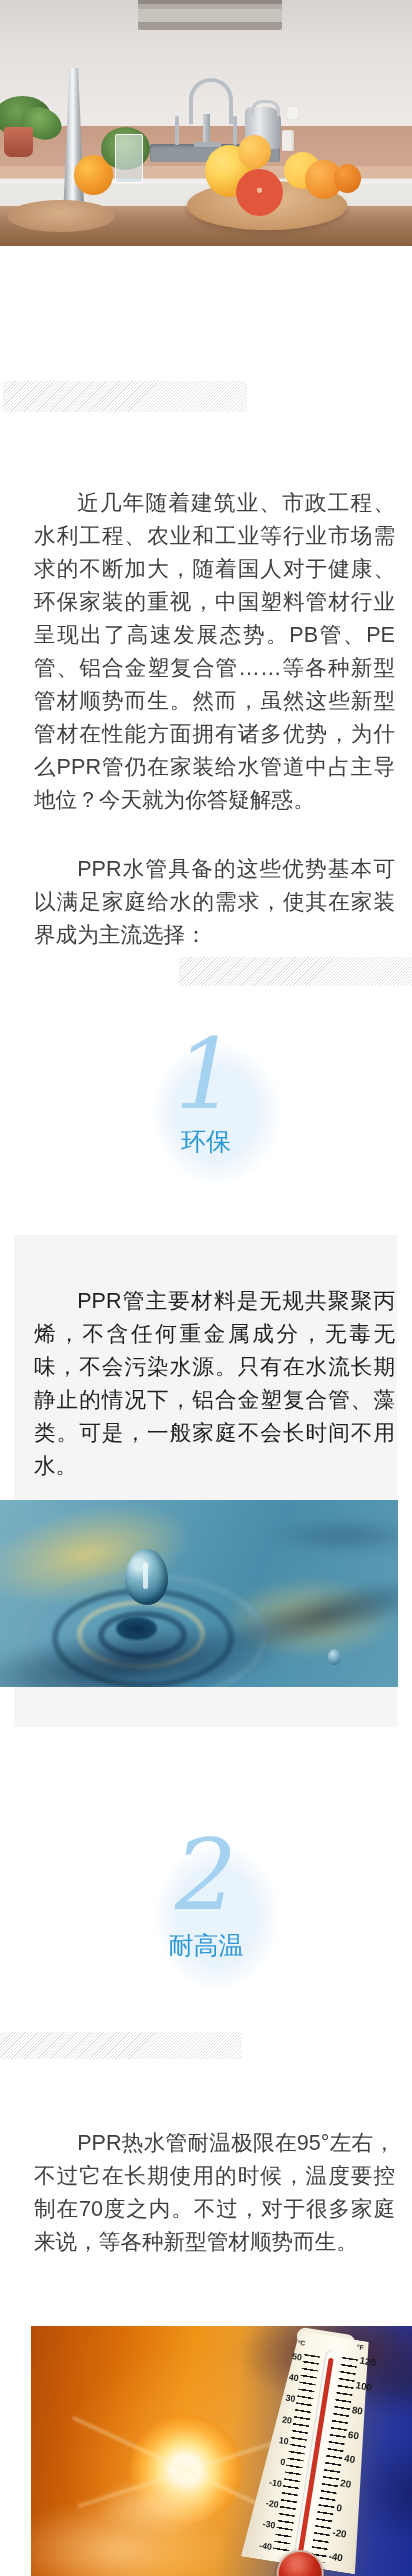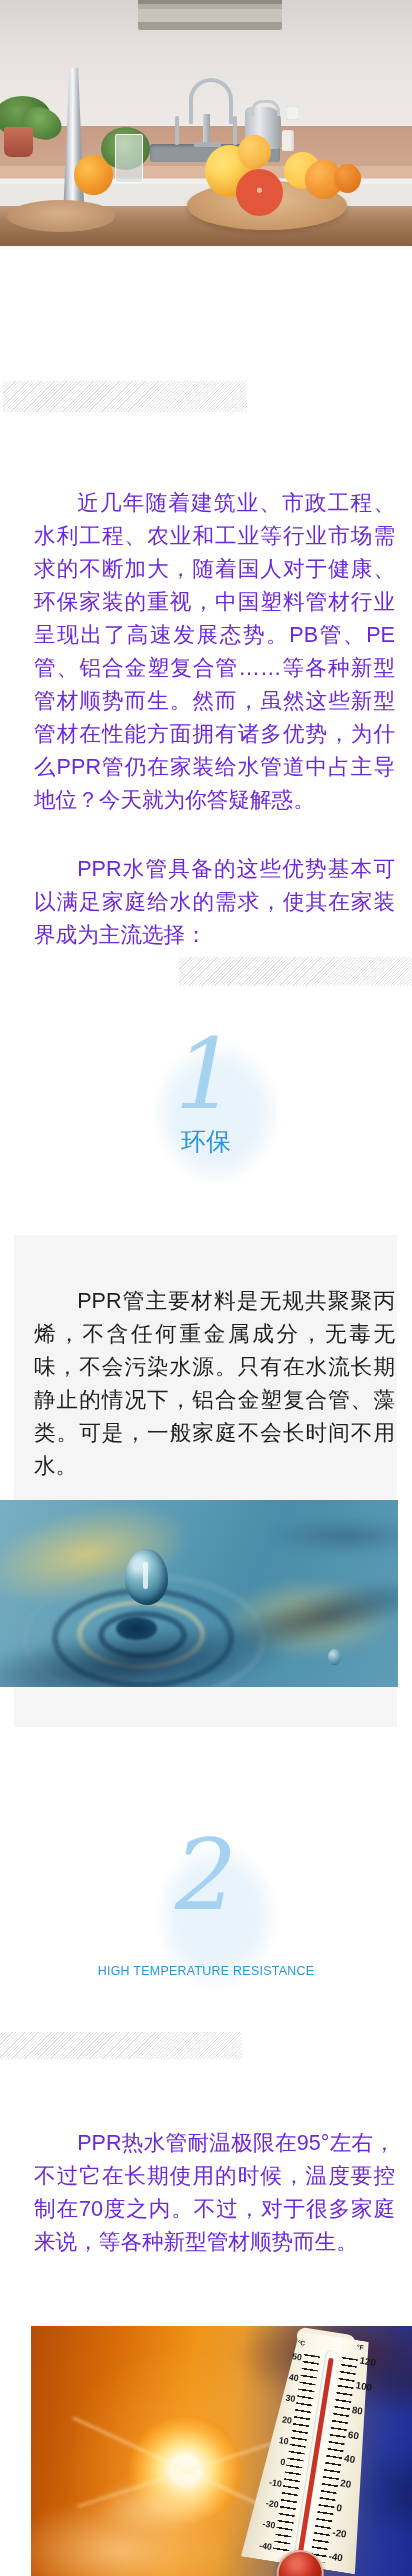--- a/index.html
+++ b/index.html
@@ -12,21 +12,21 @@
   #hatch2{left:179px;top:957px;width:233px;height:29px;}
   #hatch3{left:0px;top:2032px;width:242px;height:27px;}
 
   
   #title{position:absolute;left:0;top:340px;width:412px;margin:0;text-align:center;z-index:3;
          font-family:"DejaVu Serif","Liberation Serif",serif;font-weight:bold;
          font-size:25px;line-height:32px;color:#1b8fd2;}
 
   
   .para{position:absolute;left:34px;width:361px;margin:0;font-size:21.6px;line-height:33px;
-        color:#6d28d9;text-align:justify;text-indent:2em;}
+        color:#404040;text-align:justify;text-indent:2em;}
   #p1{top:486px;}
   #p2{top:852px;}
   #p3{top:2126px;}
 
   
   .halo{position:absolute;border-radius:50%;}
   #halo1{left:152px;top:1041px;width:129px;height:144px;
          background:radial-gradient(ellipse at 50% 50%,#e9f3fb 0 45%,rgba(233,243,251,0) 72%);}
   #halo2{left:155px;top:1842px;width:124px;height:149px;
          background:radial-gradient(ellipse at 50% 50%,#e9f3fb 0 45%,rgba(233,243,251,0) 72%);}
@@ -256,21 +256,21 @@
     <div class="blob wdark1"></div>
     <div class="blob wdark2"></div>
     <div class="blob wdark3"></div>
     <div class="drop"></div>
     <div class="drop-hl"></div>
     <div class="drop-sm"></div>
   </div>
 
   <div class="halo" id="halo2"></div>
   <div class="bignum" id="num2">2</div>
-  <div class="secsub" id="sub2">HIGH TEMPERATURE RESISTANCE</div>
+  <div class="secname" id="name2">耐高温</div>
 
   <div class="hatch" id="hatch3"></div>
   <p class="para" id="p3">PPR热水管耐温极限在95°左右，不过它在长期使用的时候，温度要控制在70度之内。不过，对于很多家庭来说，等各种新型管材顺势而生。</p>
 
   <div id="sunphoto">
     <div class="blob sun-glow"></div>
     <div class="blob sun-core"></div>
     <div class="ray1"></div>
     <div class="ray2"></div>
     <div class="blob cloud-bl"></div>

